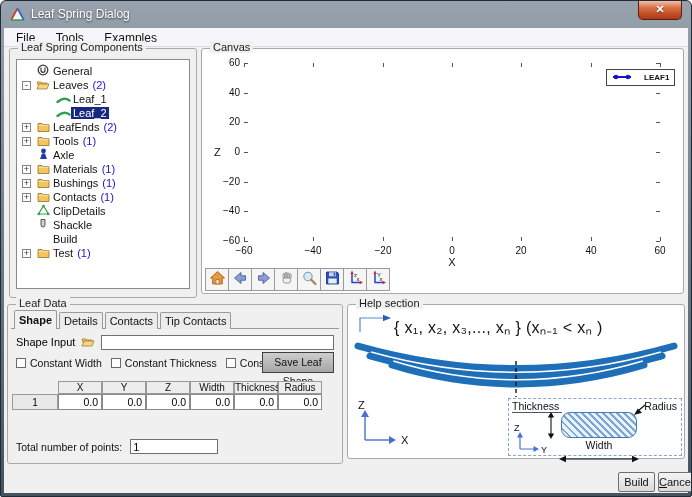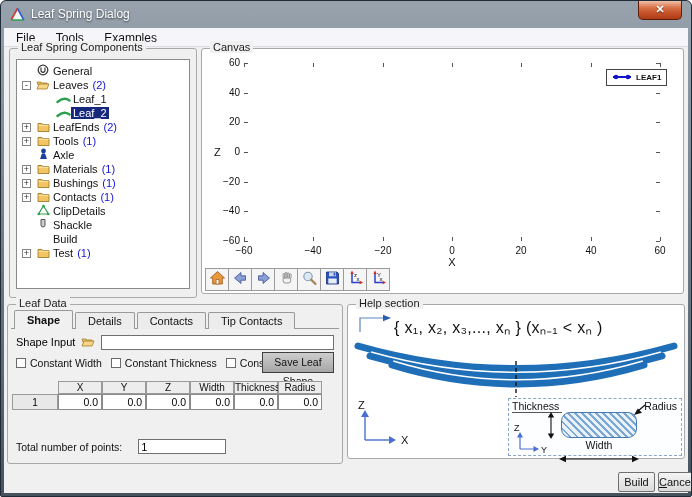--- a/index.html
+++ b/index.html
@@ -26,42 +26,42 @@
   .tcount{color:#1414d2;margin-left:2px}
   
   .canvas-group{background:#fff}
   .plot{position:absolute;left:42px;top:14px;width:416px;height:178px}
   .xtick{position:absolute;top:182px;width:34px;margin-left:-17px;text-align:center;font-size:10px;color:#111}
   .ytick{position:absolute;left:-37px;width:33px;text-align:right;font-size:10px;color:#111}
   .tick-v{position:absolute;width:1px;height:4px;background:#555}
   .tick-h{position:absolute;width:4px;height:1px;background:#555}
   .axis-z{position:absolute;left:12px;top:97px;font-size:11px;color:#111}
   .axis-x{position:absolute;left:42px;top:207px;width:416px;text-align:center;font-size:11px;color:#111}
-  .legend{position:absolute;left:404px;top:20px;height:17px;border:1px solid #444;background:#fff;padding:1px 5px;font-size:8px;font-weight:bold;color:#111;display:flex;align-items:center;gap:4px}
+  .legend{position:absolute;left:404px;top:20px;height:17px;border:1px solid #444;background:#fff;padding:1px 5px;font-size:8px;font-weight:bold;color:#111;display:flex;align-items:center;gap:12px}
   .cv-toolbar{position:absolute;left:3px;top:219px;display:flex}
   .tbtn{width:24px;height:23px;border:1px solid #9a9a9a;background:#f5f5f5;margin-right:-1px;display:flex;align-items:center;justify-content:center;cursor:pointer}
   
   .tabs{position:absolute;left:6px;top:5px;display:flex;z-index:2}
-  .tab{height:19px;line-height:18px;padding:0 12px;font-size:11px;border:1px solid #999;border-bottom:none;border-radius:2px 2px 0 0;margin-right:2px;background:#f0f0f0;color:#111;cursor:pointer}
+  .tab{height:19px;line-height:18px;padding:0 4px;font-size:11px;border:1px solid #999;border-bottom:none;border-radius:2px 2px 0 0;margin-right:2px;background:#f0f0f0;color:#111;cursor:pointer}
   .tab.active{font-weight:bold}
   .tab.inactive{height:17px;margin-top:2px;line-height:16px;background:#ececec}
   .tabline{position:absolute;left:3px;right:3px;top:23px;border-top:1px solid #999}
   .shape-row{position:absolute;left:8px;top:29px;right:8px;height:16px;display:flex;align-items:center;gap:4px;font-size:11px}
   .icon-btn{width:18px;height:15px;display:flex;align-items:center;justify-content:center;cursor:pointer}
   .field{background:#fff;border:1px solid #707070;height:15px;font-size:11px;padding:0 2px}
   .shape-field{flex:1}
   .check-row{position:absolute;left:8px;top:52px;font-size:10.5px;display:flex;gap:9px;align-items:flex-start;color:#111}
   .cb{display:inline-block;width:10px;height:10px;border:1px solid #6a6a6a;background:#fff;margin-right:4px;vertical-align:-1px}
   .save-btn{position:absolute;right:8px;top:47px;width:72px;height:21px;font-size:10.5px;color:#111;background:linear-gradient(#cdcdcd,#a6a6a6);border:1px solid #3f3f3f;text-align:center;line-height:19px;cursor:pointer}
   .ltable{position:absolute;left:4px;top:76px;display:grid;grid-template-columns:46px repeat(6,44px)}
   .hcell{height:13px;border:1px solid #9a9a9a;background:#ededed;font-size:10px;text-align:center;line-height:12px;color:#111}
   .hcell.blank{border:none;background:transparent}
   .ncell{height:16px;border:1px solid #9a9a9a;background:#e8e8e8;font-size:10px;text-align:center;line-height:15px}
   .dcell{height:16px;border:1px solid #8a8a8a;background:#fff;font-size:10.5px;text-align:right;padding-right:3px;line-height:15px;cursor:text}
-  .total-row{position:absolute;left:8px;bottom:9px;display:flex;align-items:center;font-size:10.5px;gap:16px;color:#111}
+  .total-row{position:absolute;left:8px;bottom:9px;display:flex;align-items:center;font-size:10.5px;gap:8px;color:#111}
   .total-input{width:88px}
   
   .formula-row{position:absolute;left:10px;top:8px;display:flex;align-items:flex-start;gap:2px}
   .formula{font-size:16px;color:#111;margin-top:3px;letter-spacing:.3px}
   .curves{position:absolute;left:2px;top:32px}
   .axis-main{position:absolute;left:8px;top:93px}
   .ddbox{position:absolute;left:160px;top:93px;width:174px;height:58px;border:1px dashed #8aa6cc;background:#fdfeff}
   .th-label{position:absolute;left:3px;top:1px;font-size:10.5px;color:#111;border-bottom:1px solid #555;padding:0 3px 0 0}
   .th-arrow{position:absolute;left:37px;top:13px}
   .xsec{position:absolute;left:52px;top:13px;width:76px;height:26px;border:1.5px solid #4a7ab5;border-radius:9px;background:repeating-linear-gradient(45deg,#7ba7d4 0,#7ba7d4 2px,#e9f1fa 2px,#e9f1fa 5px)}

